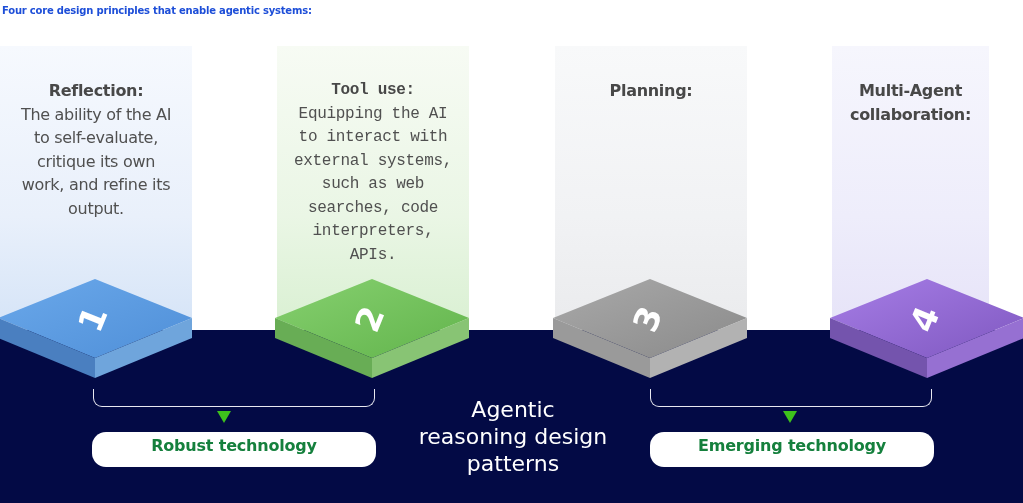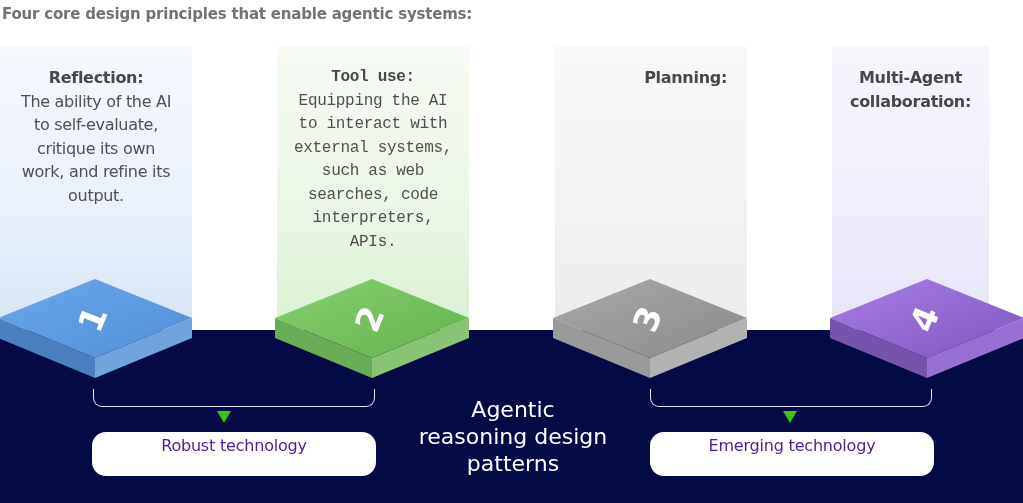--- a/index.html
+++ b/index.html
@@ -4,65 +4,65 @@
 <style>
   html, body { margin: 0; padding: 0; }
   body {
     width: 1023px; height: 503px; overflow: hidden; position: relative;
     background: #ffffff;
     font-family: "DejaVu Sans", "Liberation Sans", sans-serif;
     color: #4a4a4a;
   }
   .title {
     position: absolute; left: 2px; top: 5px;
-    font-size: 15px; font-weight: bold; color: #737373; letter-spacing: -0.2px;
+    font-size: 10px; font-weight: bold; color: #1d4ed8; letter-spacing: -0.2px;
   }
   .band {
     position: absolute; left: 0; top: 330px; width: 1023px; height: 173px;
     background: #030a45;
   }
   .col {
     position: absolute; top: 46px; width: 192px; height: 284px;
   }
   .col-1 { left: 0; background: linear-gradient(#f6f9fe 0%, #e9f0fb 60%, #d5e4f7 100%); }
   .col-2 { left: 277px; background: linear-gradient(#f7fbf4 0%, #eaf6e5 60%, #d9f0d2 100%); font-family: Liberation Mono, monospace; }
   .col-3 { left: 555px; background: linear-gradient(#f8f9fa 0%, #f1f2f4 60%, #eaebed 100%); }
   .col-4 { left: 832px; width: 157px; background: linear-gradient(#f6f6fd 0%, #eeedfb 60%, #e6e3f8 100%); }
   .col-text {
-    position: absolute; left: 0; right: 0; top: 20px;
+    position: absolute; left: 0; right: 0; top: 33px;
     text-align: center; font-size: 16px; line-height: 23.5px; color: #505050;
     letter-spacing: -0.3px;
   }
   .col-text .head { font-weight: bold; color: #484848; display: block; }
   .col-text .body { display: block; }
   .col-1 .col-text { padding: 0 20px; }
   .col-2 .col-text { padding: 0 10px; }
-  .col-3 .col-text { padding: 0 20px; text-align: right; }
+  .col-3 .col-text { padding: 0 20px; }
   .col-4 .col-text { padding: 0 6px; }
   .tile { position: absolute; top: 270px; width: 200px; height: 115px; }
   .tile svg { display: block; }
   .bracket {
     position: absolute; top: 389px; height: 17px;
     border: 1.5px solid #e8e8f0; border-top: none;
     border-radius: 0 0 9px 9px;
   }
   .bracket-left { left: 93px; width: 280px; }
   .bracket-right { left: 650px; width: 280px; }
   .arrow {
     position: absolute; top: 411px; width: 0; height: 0;
     border-left: 7px solid transparent; border-right: 7px solid transparent;
     border-top: 12px solid #3ec21c;
   }
   .arrow-left { left: 217px; }
   .arrow-right { left: 783px; }
   .pill {
-    position: absolute; top: 432px; height: 44px; width: 284px;
+    position: absolute; top: 432px; height: 35px; width: 284px;
     background: #ffffff; border-radius: 14px;
-    text-align: center; font-size: 16px; font-weight: normal; line-height: 28px;
-    color: #4c1d95; letter-spacing: -0.2px;
+    text-align: center; font-size: 16px; font-weight: bold; line-height: 28px;
+    color: #15803d; letter-spacing: -0.2px;
   }
   .pill-left { left: 92px; }
   .pill-right { left: 650px; }
   .center-label {
     position: absolute; left: 400px; width: 226px; top: 396px;
     text-align: center; color: #ffffff; font-size: 22px; line-height: 27px;
   }
 </style>
 </head>
 <body>

